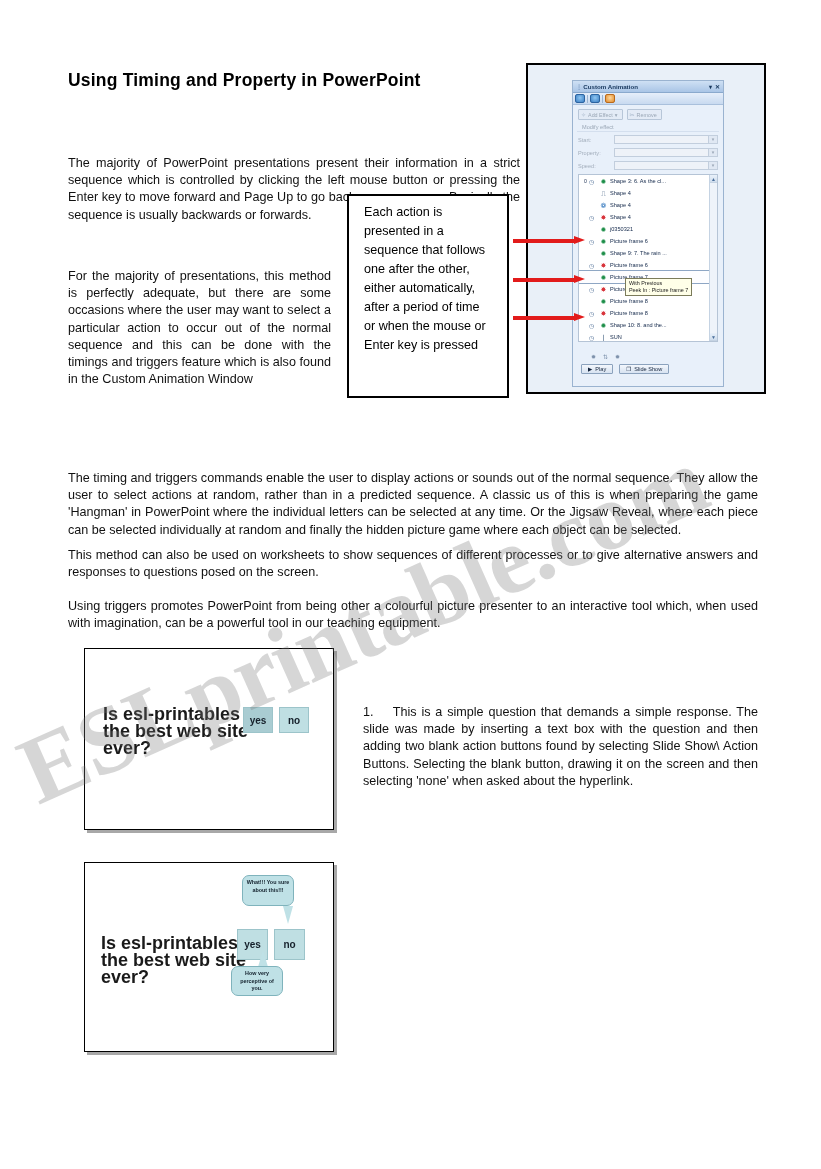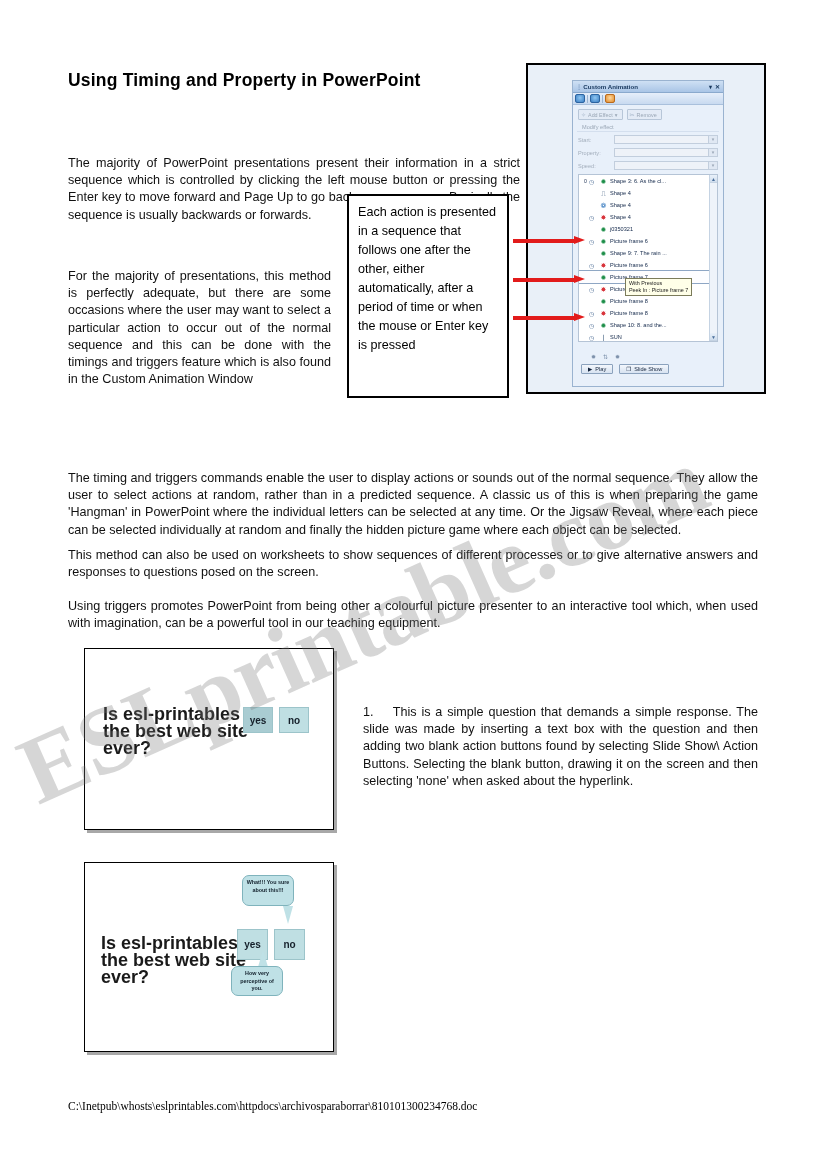--- a/index.html
+++ b/index.html
@@ -74,21 +74,21 @@
 
   
   .callout-box {
     position: absolute;
     left: 347px;
     top: 194px;
     width: 162px;
     height: 204px;
     border: 2px solid #000;
     background: #fff;
-    padding: 7px 9px;
+    padding: 7px 15px;
     font-size: 12.6px;
     line-height: 19px;
     z-index: 3;
   }
 
   
   .arrow {
     position: absolute;
     height: 9px;
     z-index: 4;
@@ -615,19 +615,18 @@
     <div class="slide-q">Is esl-printables the best web site ever?</div>
     <div class="ab ab-yes">yes</div>
     <div class="ab ab-no">no</div>
     <div class="cloud-tail tail-top"></div>
     <div class="cloud cloud-top">What!!! You sure about this!!!</div>
     <div class="cloud-tail tail-bot"></div>
     <div class="cloud cloud-bot">How very perceptive of you.</div>
   </div>
 
 
-  <div class="footer">C:\Inetpub\whosts\eslprintables.com\httpdocs\archivosparaborrar\810101300234768.doc</div>
 
 </div>
 
 <div class="watermark">
   <span>ESLprintable.com</span>
 </div>
 
 </body></html>

